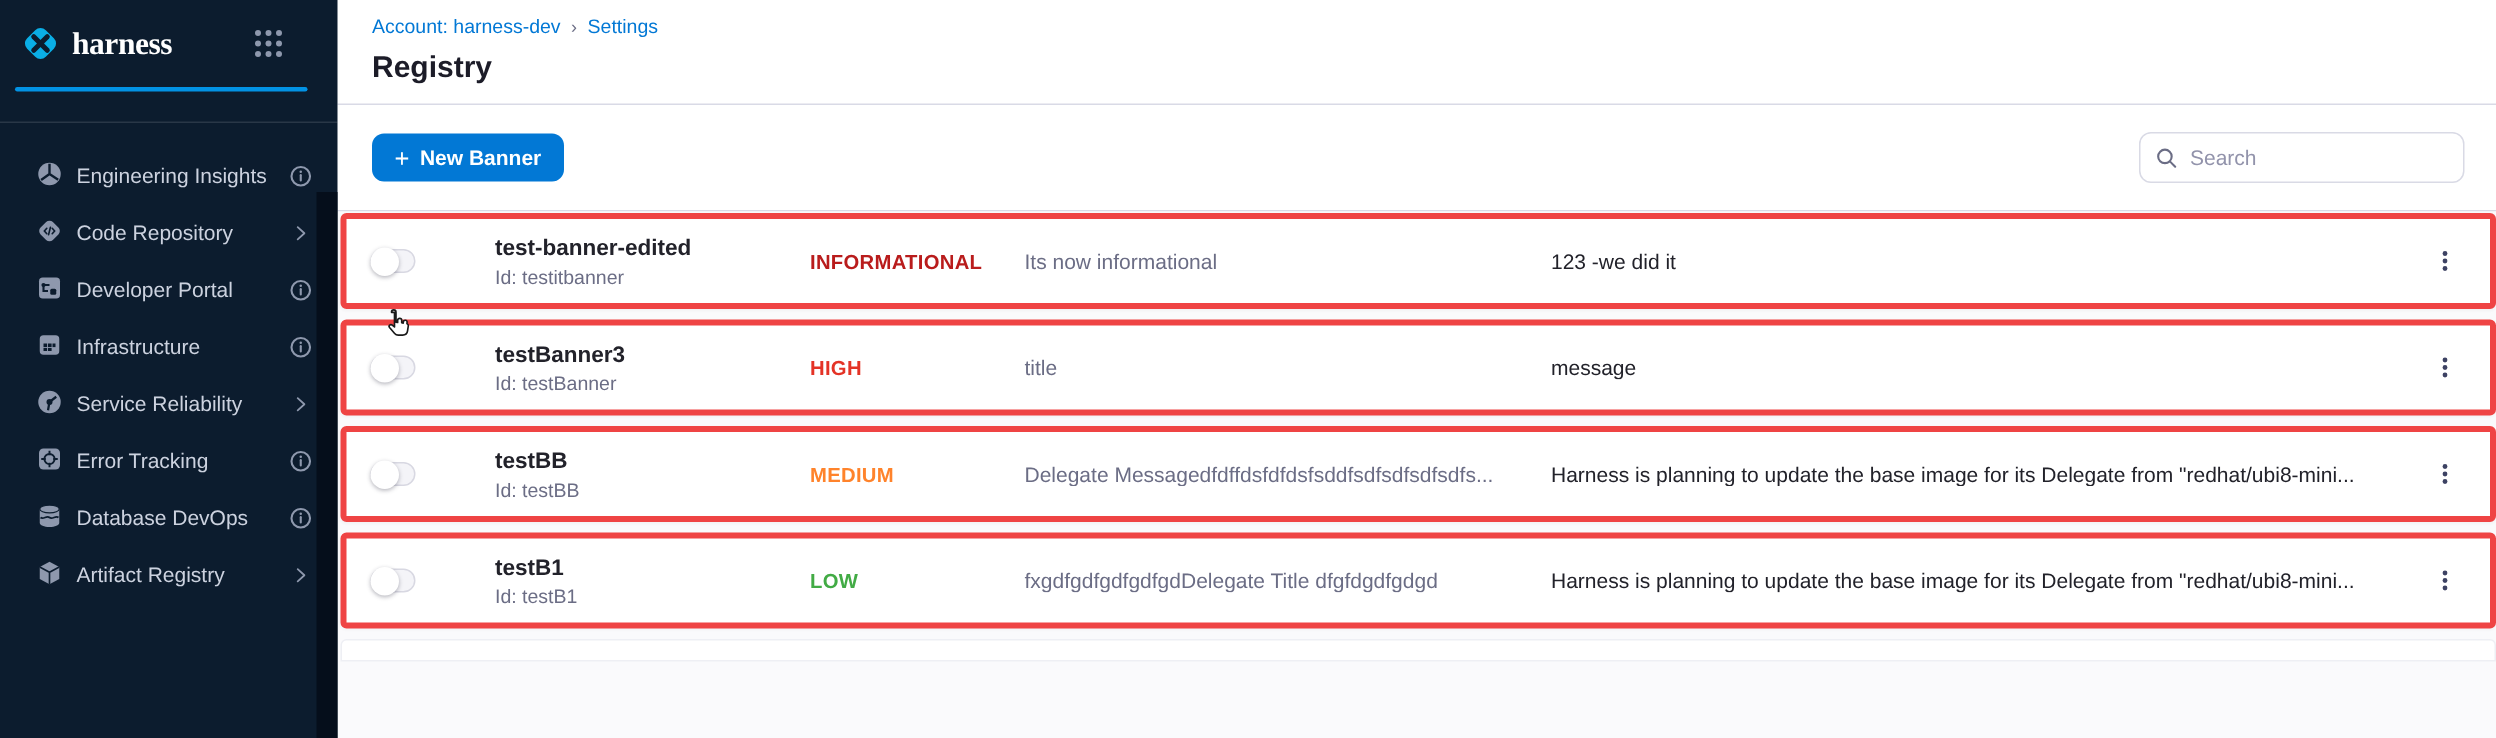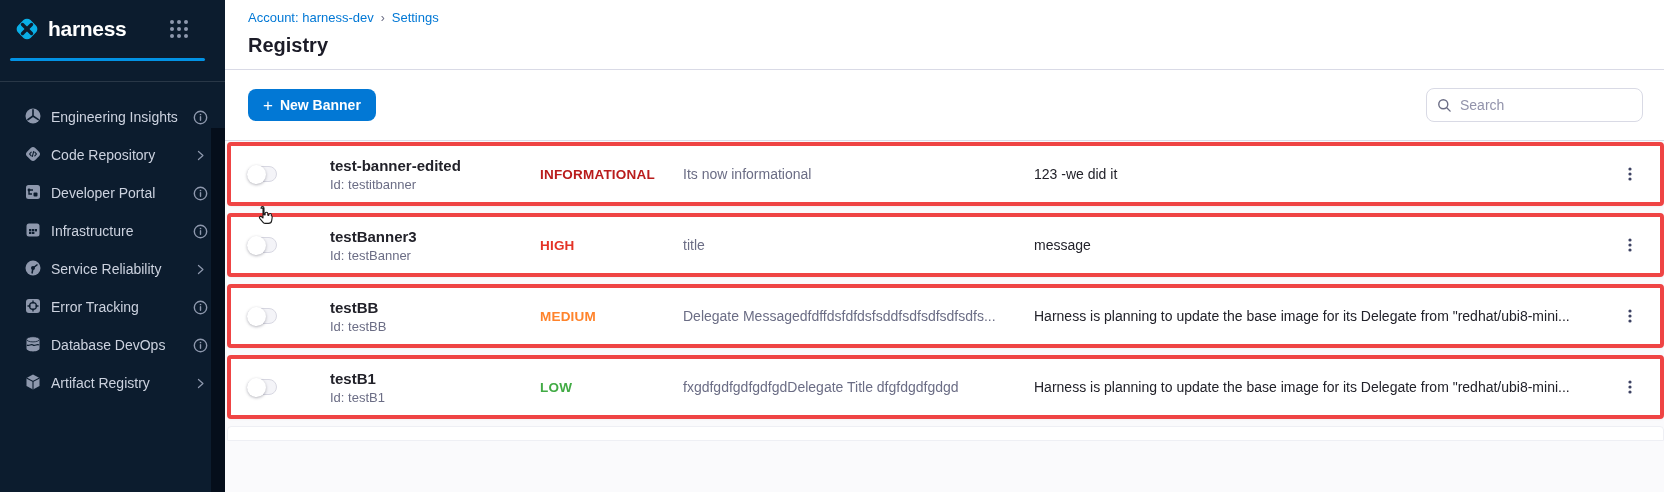--- a/index.html
+++ b/index.html
@@ -3,21 +3,21 @@
 <meta charset="utf-8">
 <style>
   * { margin:0; padding:0; box-sizing:border-box; }
   html,body { width:1664px; height:492px; overflow:hidden; }
   body { font-family:"Liberation Sans","DejaVu Sans",sans-serif; background:#fff; position:relative; }
   .app { display:flex; width:1664px; height:492px; }
 
   
   .sidebar { position:relative; width:225px; height:492px; background:#0c1c2e; flex:0 0 225px; }
   .sidebar-scrollstrip { position:absolute; right:0; top:128px; width:14px; bottom:0; background:#050e1b; }
-  .logo-row { display:flex; align-items:center; height:58px; padding:0 14px 0 13px; }
+  .logo-row { display:flex; align-items:center; height:58px; padding:0 14px 0 13px;font-family:Liberation Serif, serif; }
   .logo-mark { width:28px; height:28px; margin-right:7px; }
   .logo-text { color:#fff; font-size:21px; font-weight:700; letter-spacing:-0.3px; flex:1; }
   .grid-icon { width:20px; height:20px; margin-right:22px; }
   .logo-underline { height:3px; background:#0292e4; margin:0 20px 0 10px; border-radius:2px; }
   .account-card { margin:18px 25px 0 10px; border:1px solid rgba(255,255,255,0.28); border-radius:8px; padding:8px 12px 9px 12px; display:flex; align-items:center; cursor:pointer; }
   .account-info { flex:1; }
   .account-label-row { display:flex; align-items:center; gap:5px; }
   .account-label { color:#9aa3b8; font-size:10px; font-weight:700; letter-spacing:0.8px; }
   .account-name { color:#fff; font-size:15px; margin-top:3px; }
   .sidebar-divider { height:1px; background:rgba(255,255,255,0.12); margin-top:20px; }

